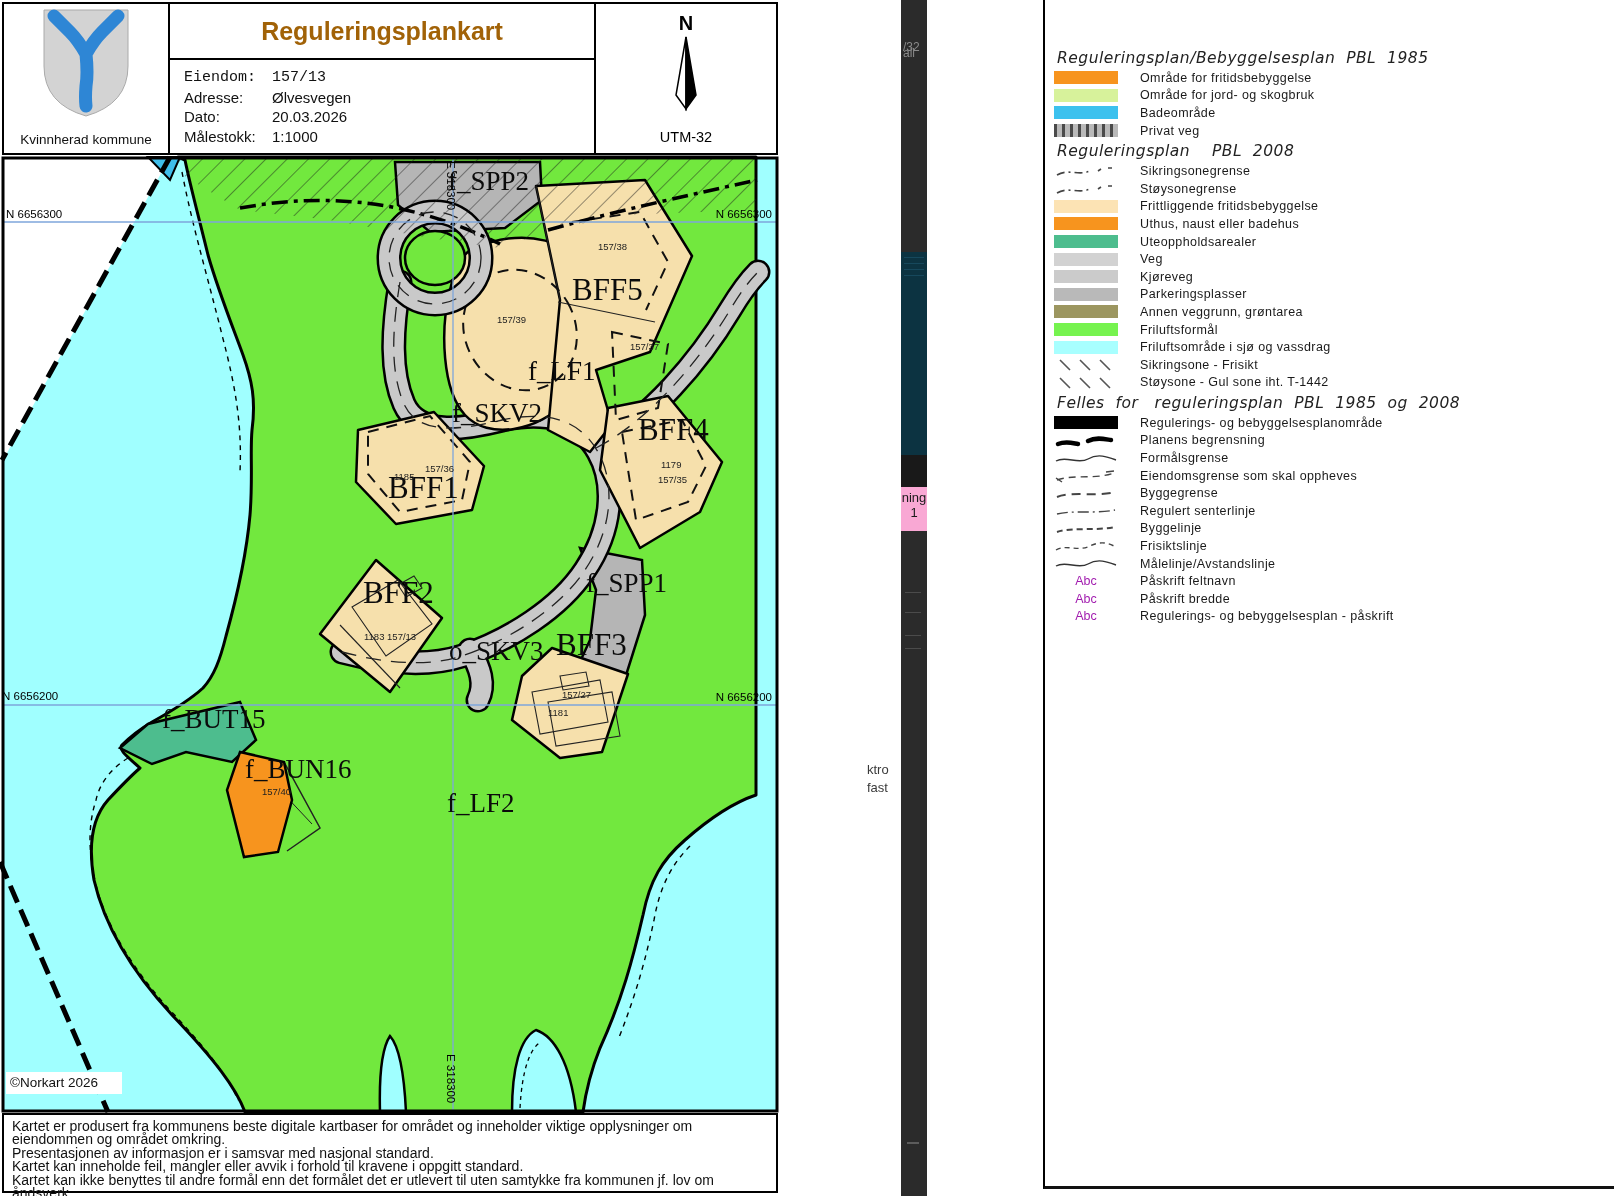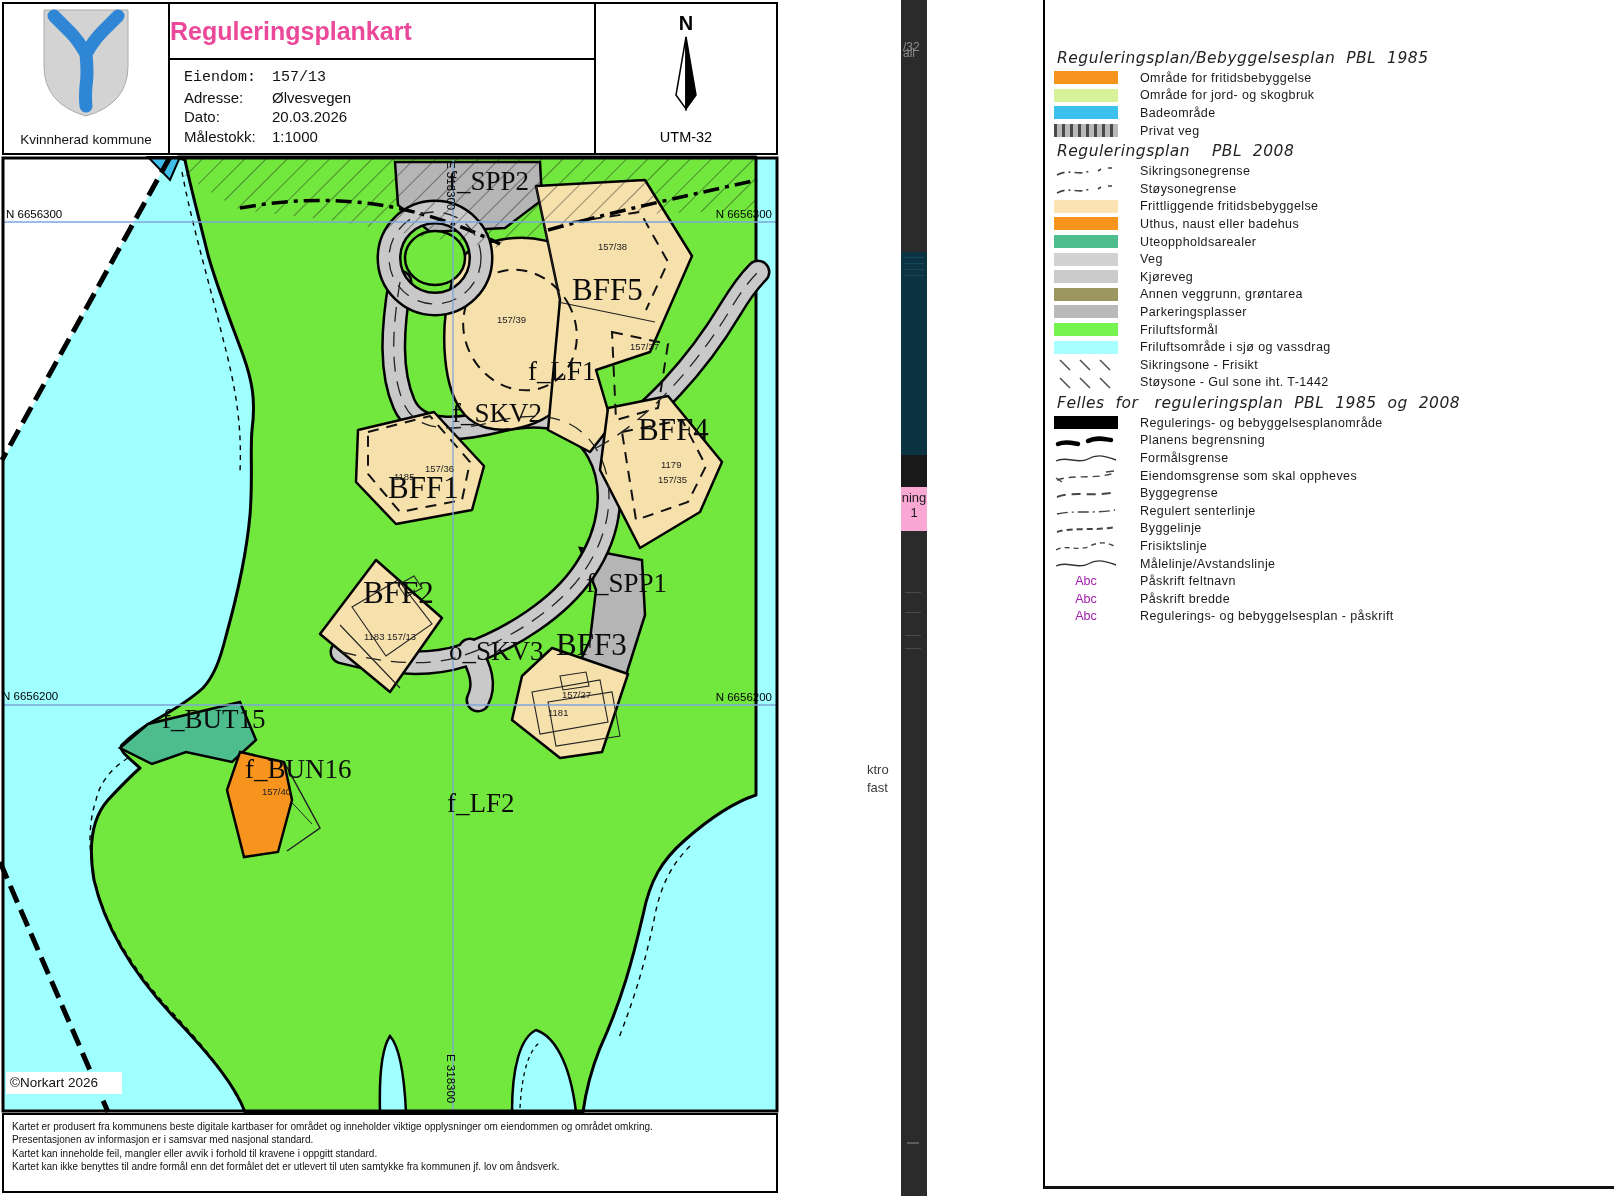--- a/index.html
+++ b/index.html
@@ -2,34 +2,34 @@
 <html><head>
 <meta charset="utf-8">
 <style>
   html,body{margin:0;padding:0;background:#fff;width:1614px;height:1196px;
     font-family:"Liberation Sans",sans-serif;overflow:hidden;position:relative;}
   
   .hdr-box{position:absolute;border:2px solid #000;background:#fff;box-sizing:border-box;}
   #logo-box{left:2px;top:2px;width:168px;height:153px;text-align:center;}
   #logo-name{position:absolute;bottom:6px;width:100%;font-size:13.5px;color:#111;}
   #title-box{left:168px;top:2px;width:428px;height:58px;}
-  #map-title{font-size:25px;font-weight:bold;line-height:54px;color:#ec4899;border-radius:10px;}
+  #map-title{font-size:25px;font-weight:bold;text-align:center;line-height:54px;color:#a16207;border-radius:10px;}
   #info-box{left:168px;top:58px;width:428px;height:97px;}
   .info-row{font-size:15px;color:#111;line-height:19.5px;padding-left:14px;}
   .info-row:first-child{padding-top:8px;font-family:Liberation Mono, monospace;}
   .info-lab{display:inline-block;width:88px;}
   #north-box{left:594px;top:2px;width:184px;height:153px;text-align:center;}
   #north-n{font-size:20px;font-weight:bold;padding-top:8px;}
   #utm{font-size:14.5px;position:absolute;bottom:8px;width:100%;}
   
   #map-svg{position:absolute;left:0;top:155px;}
   #norkart{position:absolute;left:6px;top:1072px;width:112px;height:22px;background:#fff;
     font-size:13.5px;line-height:22px;padding-left:4px;color:#111;z-index:5;}
   #disclaimer{position:absolute;left:2px;top:1113px;width:776px;height:80px;border:2px solid #000;
-    box-sizing:border-box;padding:5px 8px;font-size:10px;line-height:13.4px;color:#111;background:#fff;}
+    box-sizing:border-box;padding:5px 8px;font-size:14px;line-height:13.4px;color:#111;background:#fff;}
   
   #strip{position:absolute;left:901px;top:0;width:26px;height:1196px;background:#2B2B2B;z-index:4;overflow:hidden;}
   #strip .teal{position:absolute;left:0;top:252px;width:26px;height:203px;background:#0C3341;}
   #strip .teal i{display:block;height:1px;background:#16485C;margin:5px 3px 0 3px;}
   #strip .blk{position:absolute;left:0;top:455px;width:26px;height:32px;background:#191919;}
   #strip .chip{position:absolute;left:0;top:487px;width:26px;height:44px;background:#f9a8d4;
     color:#1b1b1b;font-size:13px;line-height:15px;text-align:center;padding-top:3px;box-sizing:border-box;}
   #strip .frag{position:absolute;color:#8a8a8a;font-size:12px;left:2px;}
   #strip .mline{position:absolute;left:4px;width:16px;height:1px;background:#4B4B4B;}
   #strip .bdash{position:absolute;left:6px;top:1142px;width:12px;height:2px;background:#5C5C5C;}
@@ -311,28 +311,28 @@
     </div>
   <div class="lrow">
       <div class="sym sw" style="background:#D2D2D2"></div>
       <div class="llabel">Veg</div>
     </div>
   <div class="lrow">
       <div class="sym sw" style="background:#CBCBCB"></div>
       <div class="llabel">Kjøreveg</div>
     </div>
   <div class="lrow">
+      <div class="sym sw" style="background:#B9B9B9"></div>
+      <div class="llabel">Parkeringsplasser</div>
+    </div>
+  <div class="lrow">
       <div class="sym sw" style="background:#9C9660"></div>
       <div class="llabel">Annen veggrunn, grøntarea</div>
     </div>
   <div class="lrow">
-      <div class="sym sw" style="background:#B9B9B9"></div>
-      <div class="llabel">Parkeringsplasser</div>
-    </div>
-  <div class="lrow">
       <div class="sym sw" style="background:#76F34F"></div>
       <div class="llabel">Friluftsformål</div>
     </div>
   <div class="lrow">
       <div class="sym sw" style="background:#A8FFFF"></div>
       <div class="llabel">Friluftsområde i sjø og vassdrag</div>
     </div>
   <div class="lrow">
       <div class="sym">
         <svg width="64" height="14">

